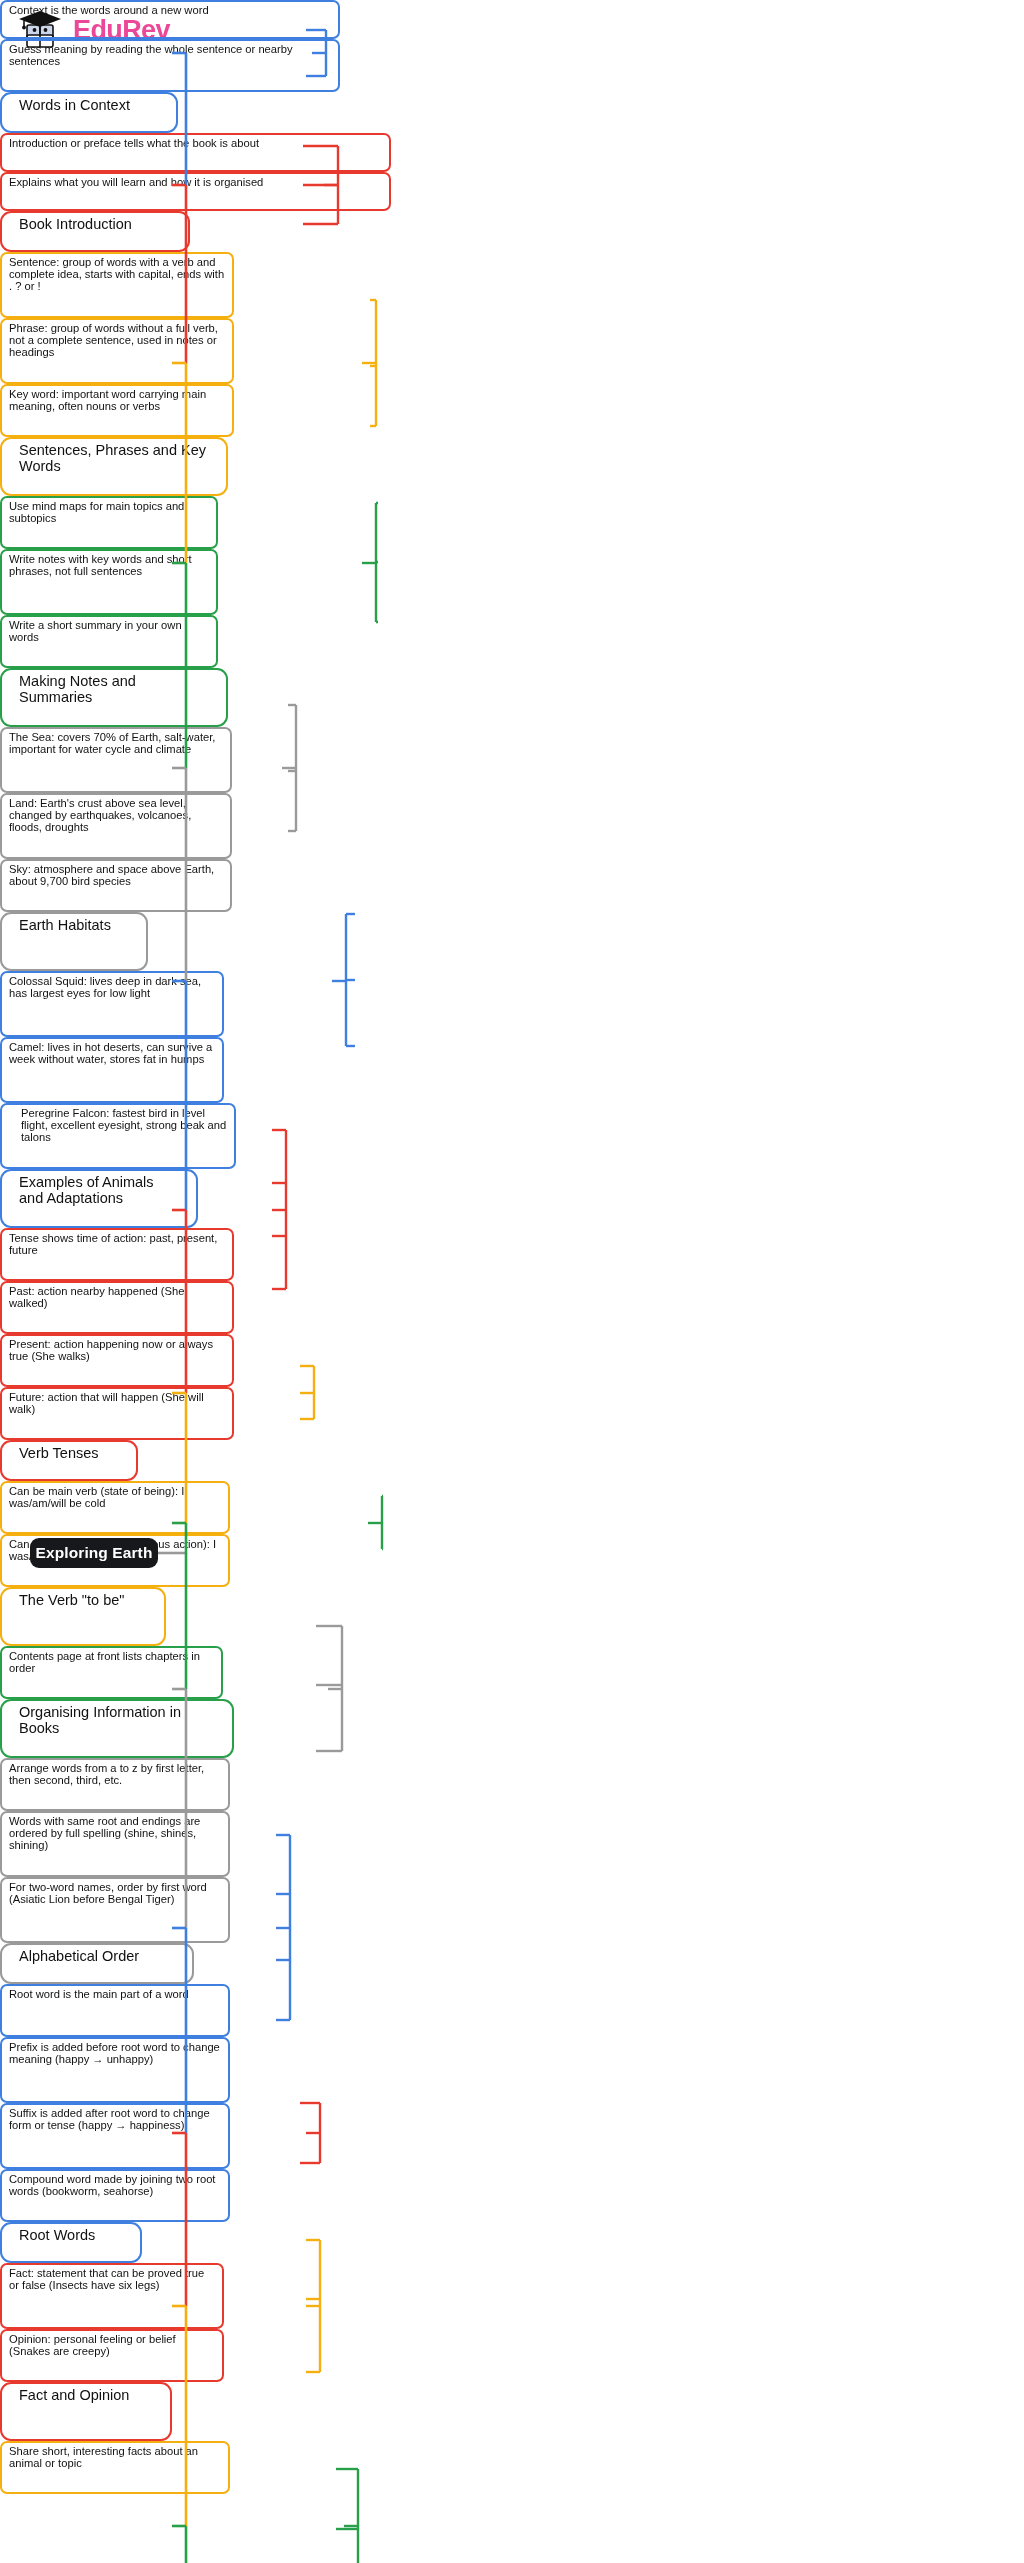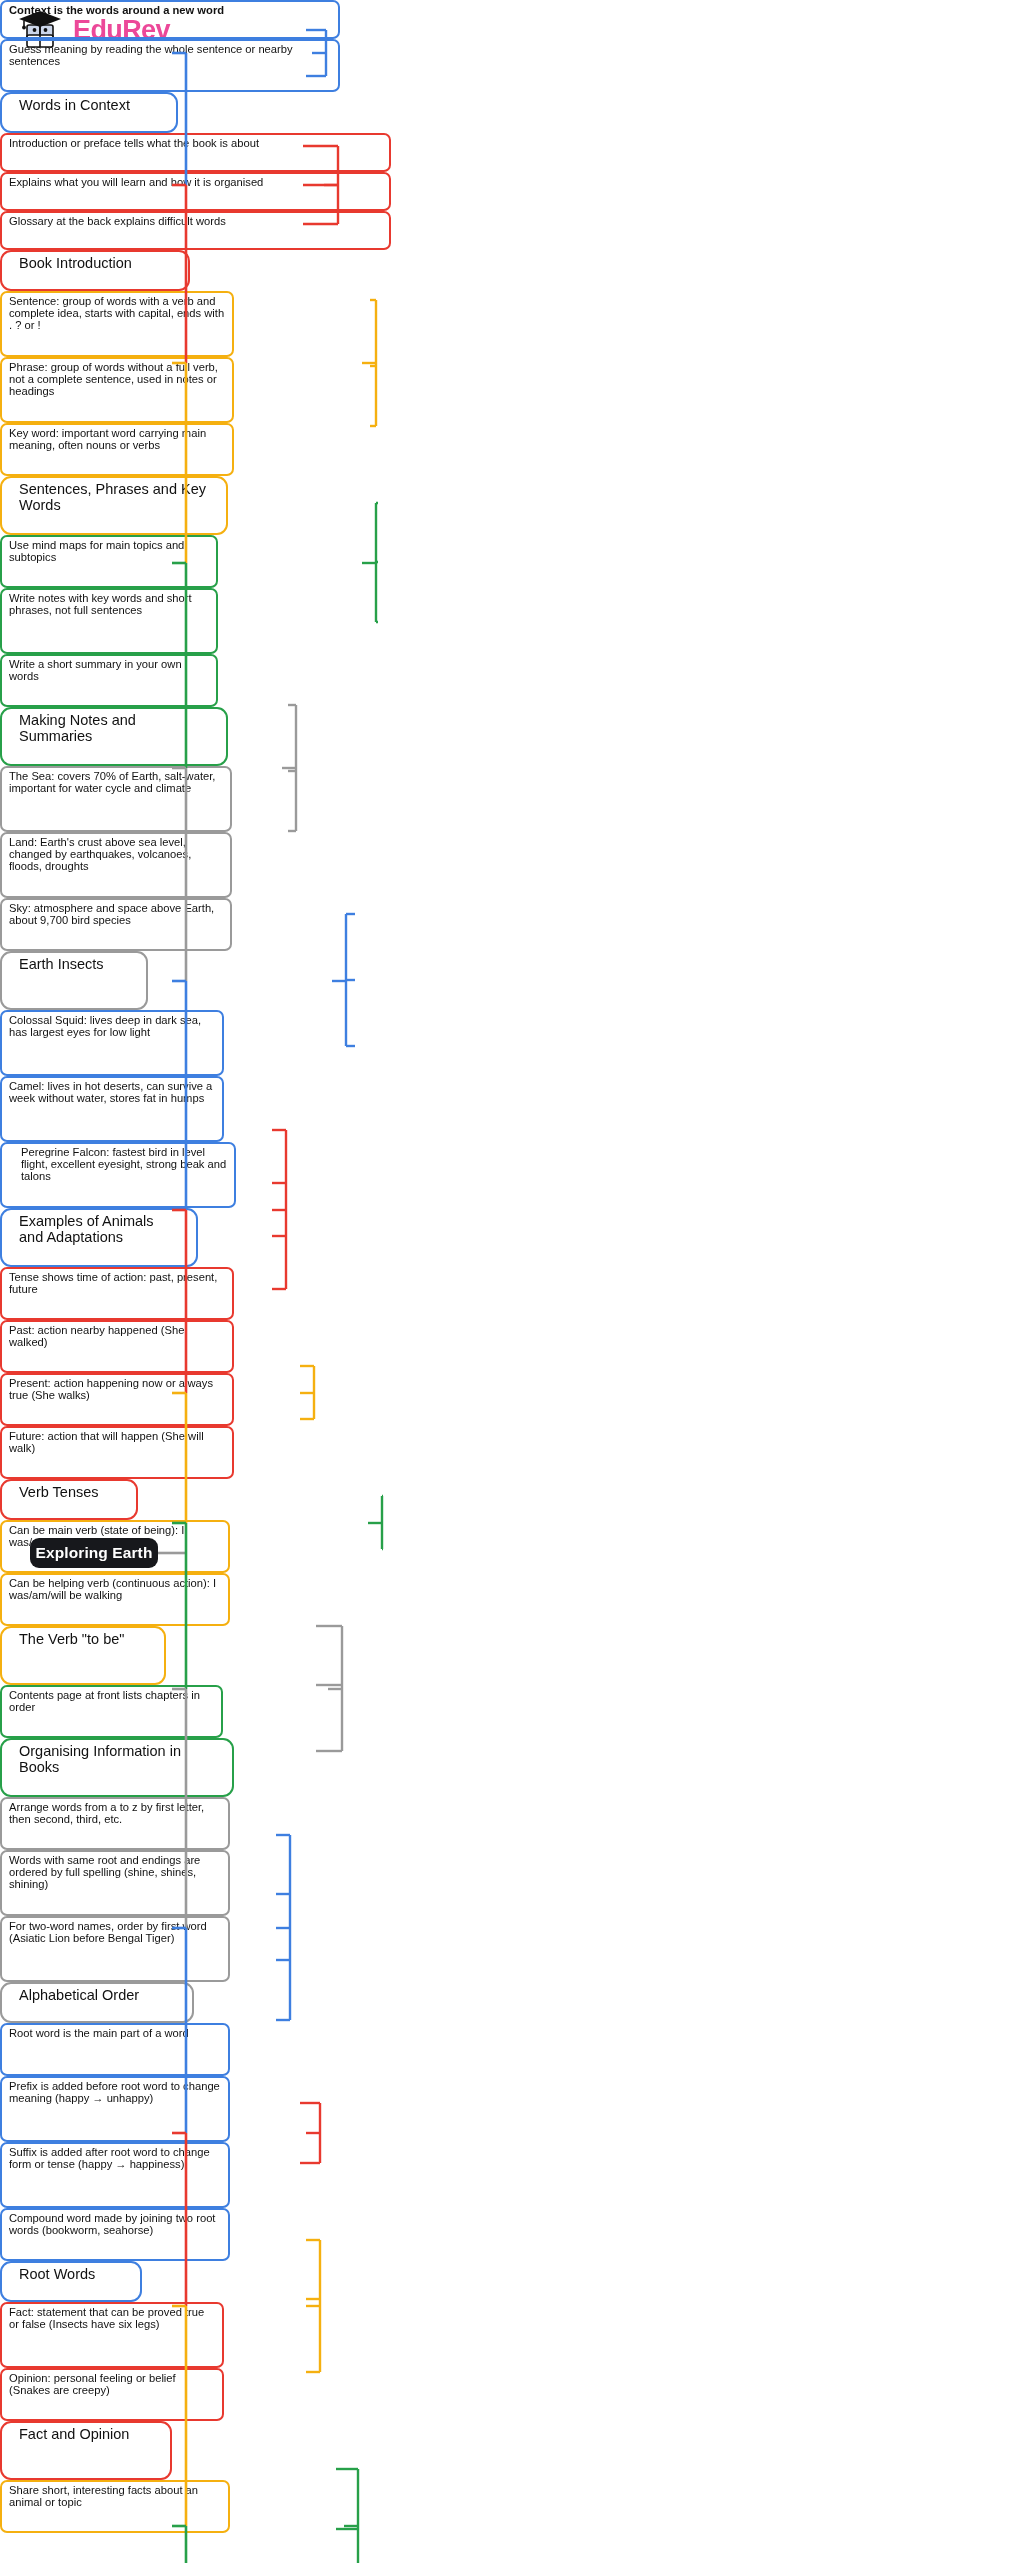--- a/index.html
+++ b/index.html
@@ -160,39 +160,38 @@
       <path d="M186 2133 H172" stroke="#e8392f" stroke-width="2.6" fill="none" stroke-linecap="butt"></path>
       <path d="M186 2133 V2306" stroke="#e8392f" stroke-width="2.6" fill="none" stroke-linecap="butt"></path>
       <path d="M186 2306 H172" stroke="#f5b010" stroke-width="2.6" fill="none" stroke-linecap="butt"></path>
       <path d="M186 2306 V2526" stroke="#f5b010" stroke-width="2.6" fill="none" stroke-linecap="butt"></path>
       <path d="M186 2526 H172" stroke="#27a049" stroke-width="2.6" fill="none" stroke-linecap="butt"></path>
       <path d="M186 2526 V2761" stroke="#27a049" stroke-width="2.6" fill="none" stroke-linecap="butt"></path>
       <path d="M186 2761 H172" stroke="#9a9a9a" stroke-width="2.6" fill="none" stroke-linecap="butt"></path>
       <path d="M186 2761 V3052" stroke="#9a9a9a" stroke-width="2.6" fill="none" stroke-linecap="butt"></path>
       <path d="M186 3052 H172" stroke="#3e7fe0" stroke-width="2.6" fill="none" stroke-linecap="butt"></path>
     </svg>
-<div class="leaf c-blue" style="left: 306px; top: 14px; width: 322px; height: 31px; font-weight: bold;">Context is the words around a new word</div>
+<div class="leaf c-blue" style="left: 306px; top: 14px; width: 322px; height: 31px;">Context is the words around a new word</div>
     <div class="leaf c-blue" style="left: 306px; top: 53px; width: 322px; height: 45px;">Guess meaning by reading the whole sentence or nearby sentences</div>
     <div class="branch c-blue" style="left: 172px; top: 37px; width: 140px; height: 31px;">Words in Context</div>
     <div class="leaf c-red" style="left: 303px; top: 130px; width: 373px; height: 31px;">Introduction or preface tells what the book is about</div>
     <div class="leaf c-red" style="left: 303px; top: 169px; width: 373px; height: 31px;">Explains what you will learn and how it is organised</div>
-    <div class="leaf c-red" style="left: 303px; top: 208px; width: 373px; height: 31px;">Glossary at the back explains difficult words</div>
     <div class="branch c-red" style="left: 172px; top: 169px; width: 152px; height: 31px;">Book Introduction</div>
     <div class="leaf c-yellow" style="left: 370px; top: 271px; width: 216px; height: 58px;">Sentence: group of words with a verb and complete idea, starts with capital, ends with . ? or !</div>
     <div class="leaf c-yellow" style="left: 370px; top: 337px; width: 216px; height: 58px;">Phrase: group of words without a full verb, not a complete sentence, used in notes or headings</div>
     <div class="leaf c-yellow" style="left: 370px; top: 403px; width: 216px; height: 45px;">Key word: important word carrying main meaning, often nouns or verbs</div>
     <div class="branch c-yellow" style="left: 172px; top: 338px; width: 190px; height: 49px;">Sentences, Phrases and Key Words</div>
     <div class="leaf c-green" style="left: 378px; top: 480px; width: 200px; height: 45px;">Use mind maps for main topics and subtopics</div>
     <div class="leaf c-green" style="left: 378px; top: 533px; width: 200px; height: 58px;">Write notes with key words and short phrases, not full sentences</div>
     <div class="leaf c-green" style="left: 378px; top: 599px; width: 200px; height: 45px;">Write a short summary in your own words</div>
     <div class="branch c-green" style="left: 172px; top: 538px; width: 190px; height: 49px;">Making Notes and Summaries</div>
     <div class="leaf c-grey" style="left: 288px; top: 676px; width: 214px; height: 58px;">The Sea: covers 70% of Earth, salt-water, important for water cycle and climate</div>
     <div class="leaf c-grey" style="left: 288px; top: 742px; width: 214px; height: 58px;">Land: Earth's crust above sea level, changed by earthquakes, volcanoes, floods, droughts</div>
     <div class="leaf c-grey" style="left: 288px; top: 808px; width: 214px; height: 45px;">Sky: atmosphere and space above Earth, about 9,700 bird species</div>
-    <div class="branch c-grey" style="left: 172px; top: 743px; width: 110px; height: 49px;">Earth Insects</div>
+    <div class="branch c-grey" style="left: 172px; top: 743px; width: 110px; height: 49px;">Earth Habitats</div>
     <div class="leaf c-blue" style="left: 355px; top: 885px; width: 206px; height: 58px;">Colossal Squid: lives deep in dark sea, has largest eyes for low light</div>
     <div class="leaf c-blue" style="left: 355px; top: 951px; width: 206px; height: 58px;">Camel: lives in hot deserts, can survive a week without water, stores fat in humps</div>
     <div class="leaf c-blue" style="left: 355px; top: 1017px; width: 206px; height: 58px; padding-left: 19px;">Peregrine Falcon: fastest bird in level flight, excellent eyesight, strong beak and talons</div>
     <div class="branch c-blue" style="left: 172px; top: 956px; width: 160px; height: 49px;">Examples of Animals and Adaptations</div>
     <div class="leaf c-red" style="left: 272px; top: 1107px; width: 216px; height: 45px;">Tense shows time of action: past, present, future</div>
     <div class="leaf c-red" style="left: 272px; top: 1160px; width: 216px; height: 45px;">Past: action nearby happened (She walked)</div>
     <div class="leaf c-red" style="left: 272px; top: 1213px; width: 216px; height: 45px;">Present: action happening now or always true (She walks)</div>
     <div class="leaf c-red" style="left: 272px; top: 1266px; width: 216px; height: 45px;">Future: action that will happen (She will walk)</div>
     <div class="branch c-red" style="left: 172px; top: 1194px; width: 100px; height: 31px;">Verb Tenses</div>
     <div class="leaf c-yellow" style="left: 300px; top: 1343px; width: 212px; height: 45px;">Can be main verb (state of being): I was/am/will be cold</div>

